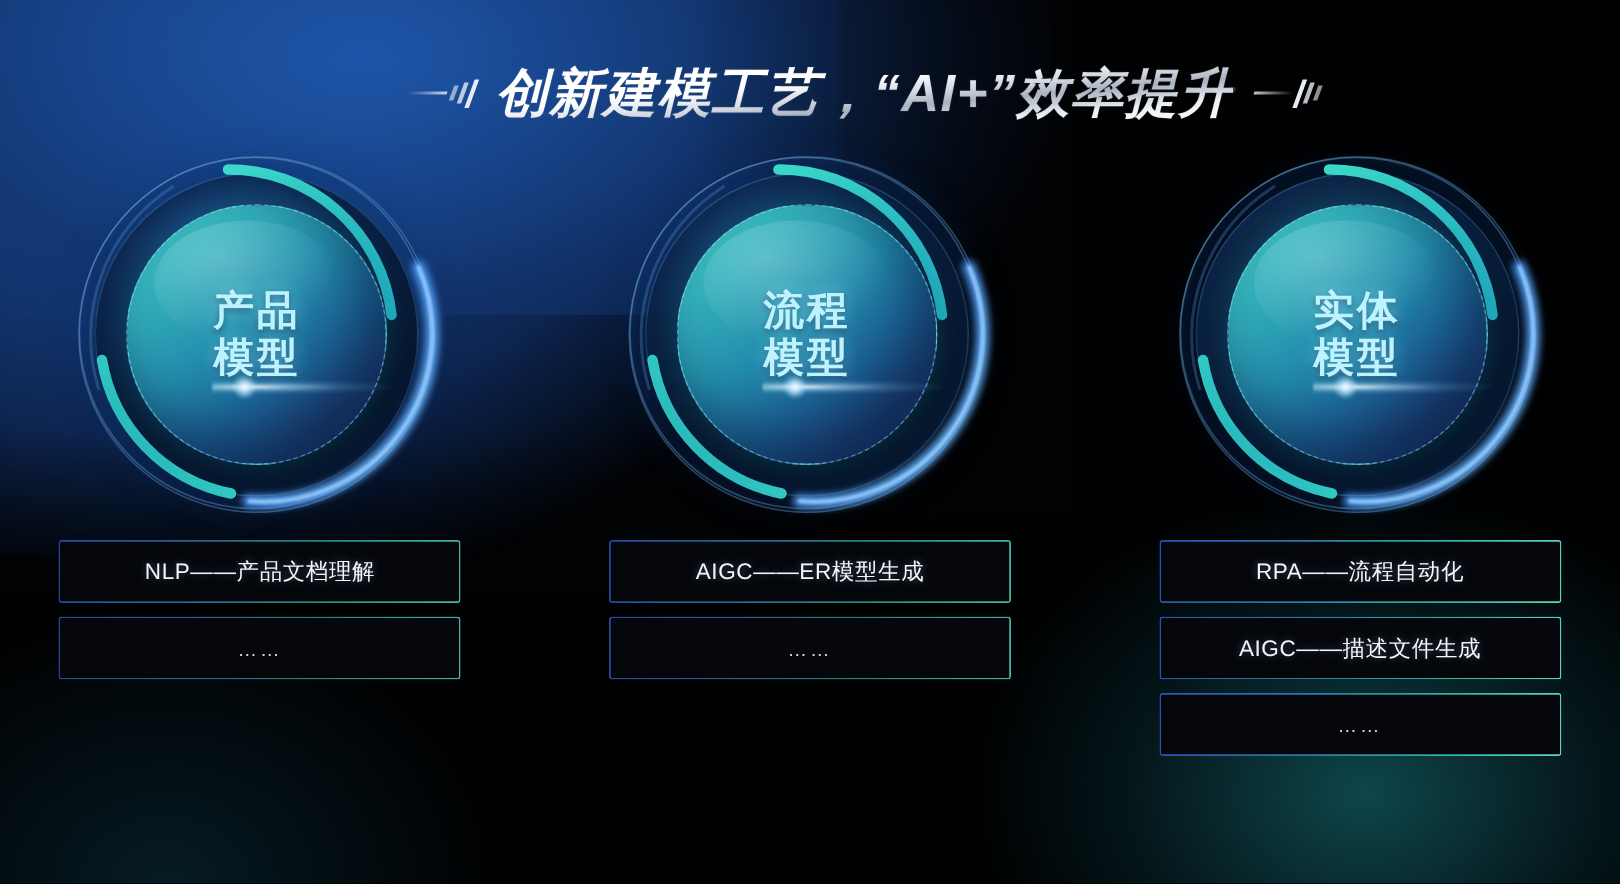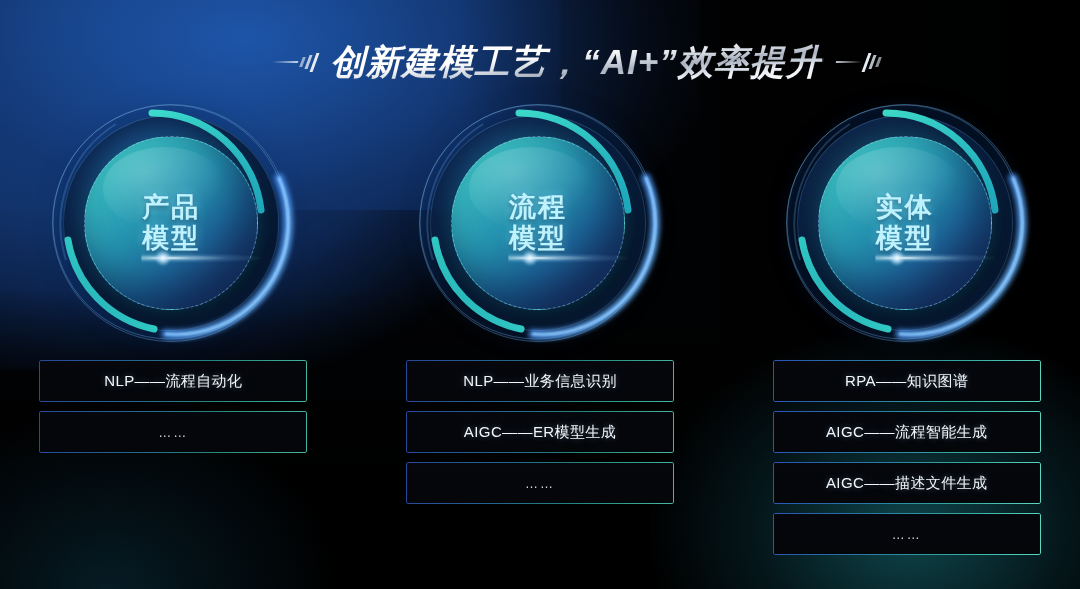--- a/index.html
+++ b/index.html
@@ -223,21 +223,21 @@
           <div class="disc-label">
             <div>产品</div>
             <div>模型</div>
           </div>
         </div>
         <div class="flare"></div>
         <div class="flare-core"></div>
       </div>
       <div class="boxes">
         <div class="box">
-          <span class="box-label">NLP——流程自动化</span>
+          <span class="box-label">NLP——产品文档理解</span>
         </div>
         <div class="box">
           <span class="box-dots">……</span>
         </div>
       </div>
     </div>
 
     <div class="col">
       <div class="badge">
         <div class="ring-outer"></div>
@@ -255,23 +255,20 @@
           <div class="disc-label">
             <div>流程</div>
             <div>模型</div>
           </div>
         </div>
         <div class="flare"></div>
         <div class="flare-core"></div>
       </div>
       <div class="boxes">
         <div class="box">
-          <span class="box-label">NLP——业务信息识别</span>
-        </div>
-        <div class="box">
           <span class="box-label">AIGC——ER模型生成</span>
         </div>
         <div class="box">
           <span class="box-dots">……</span>
         </div>
       </div>
     </div>
 
     <div class="col">
       <div class="badge">
@@ -290,24 +287,21 @@
           <div class="disc-label">
             <div>实体</div>
             <div>模型</div>
           </div>
         </div>
         <div class="flare"></div>
         <div class="flare-core"></div>
       </div>
       <div class="boxes">
         <div class="box">
-          <span class="box-label">RPA——知识图谱</span>
-        </div>
-        <div class="box">
-          <span class="box-label">AIGC——流程智能生成</span>
+          <span class="box-label">RPA——流程自动化</span>
         </div>
         <div class="box">
           <span class="box-label">AIGC——描述文件生成</span>
         </div>
         <div class="box">
           <span class="box-dots">……</span>
         </div>
       </div>
     </div>
 

